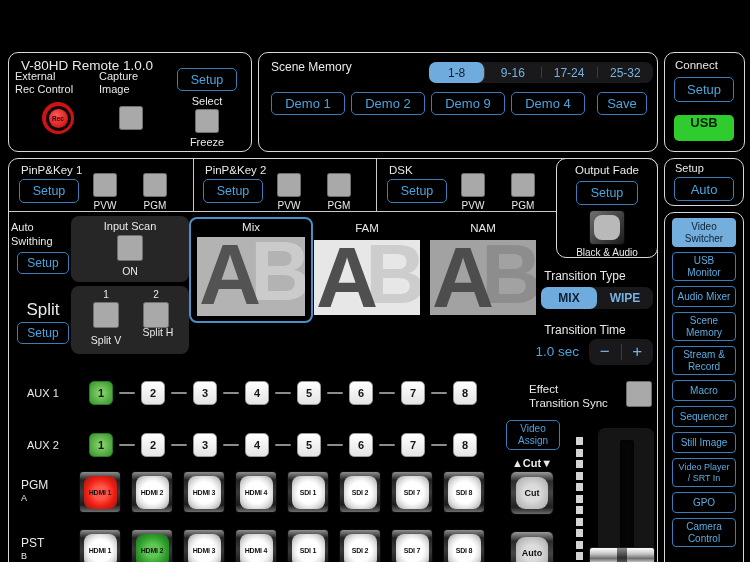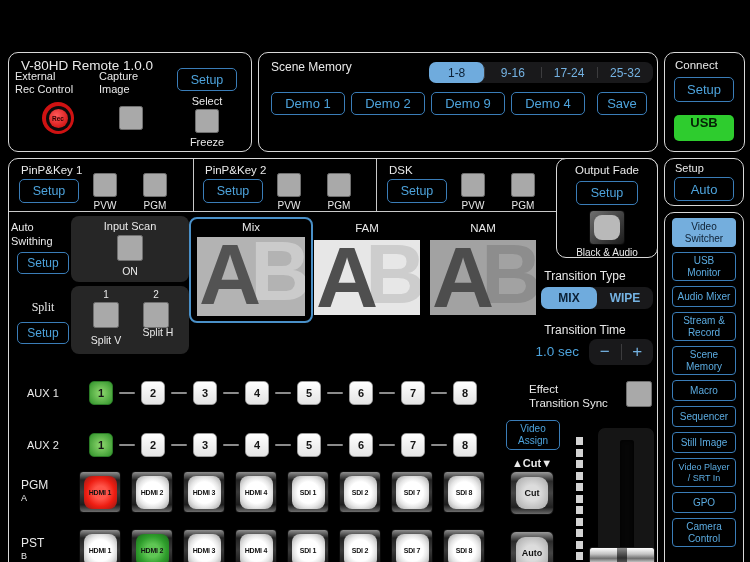--- a/index.html
+++ b/index.html
@@ -191,21 +191,21 @@
     <span>Swithing</span>
   </div>
   <div class="abs blue-btn" style="left:8px;top:93px;width:52px;height:22px;font-size:12px;">Setup</div>
 
   <div class="darkbox" style="left:62px;top:57px;width:118px;height:66px;">
     <div class="abs lbl ctr" style="left:0;top:4px;width:118px;height:12px;font-size:11px;">Input Scan</div>
     <div class="abs sq-btn" style="left:46px;top:19px;width:26px;height:26px;"></div>
     <div class="abs lbl ctr" style="left:0;top:49px;width:118px;height:11px;font-size:10.5px;">ON</div>
   </div>
 
-  <div class="abs lbl ctr" style="left:2px;top:141px;width:64px;height:13px;font-size:12px;font-family:Liberation Serif, serif;">Split</div>
+  <div class="abs lbl ctr" style="left:2px;top:141px;width:64px;height:13px;font-size:17px;">Split</div>
   <div class="abs blue-btn" style="left:8px;top:163px;width:52px;height:22px;font-size:12px;">Setup</div>
   <div class="darkbox" style="left:62px;top:127px;width:118px;height:68px;">
     <div class="abs lbl ctr" style="left:22px;top:3px;width:26px;height:11px;font-size:10px;">1</div>
     <div class="abs lbl ctr" style="left:72px;top:3px;width:26px;height:11px;font-size:10px;">2</div>
     <div class="abs sq-btn" style="left:22px;top:16px;width:26px;height:26px;"></div>
     <div class="abs sq-btn" style="left:72px;top:16px;width:26px;height:26px;"></div>
     <div class="abs lbl ctr" style="left:9px;top:48px;width:52px;height:12px;font-size:10.5px;">Split V</div>
     <div class="abs lbl ctr" style="left:61px;top:40px;width:52px;height:12px;font-size:10.5px;">Split H</div>
   </div>
 
@@ -393,26 +393,26 @@
       <span>Switcher</span>
   </div>
   <div class="side-btn two">
     <span>USB</span>
       <span>Monitor</span>
   </div>
   <div class="side-btn one">
     <span>Audio Mixer</span>
   </div>
   <div class="side-btn two">
+    <span>Scene</span>
+      <span>Memory</span>
+  </div>
+  <div class="side-btn two">
     <span>Stream &amp;</span>
       <span>Record</span>
-  </div>
-  <div class="side-btn two">
-    <span>Scene</span>
-      <span>Memory</span>
   </div>
   <div class="side-btn one">
     <span>Macro</span>
   </div>
   <div class="side-btn one">
     <span>Sequencer</span>
   </div>
   <div class="side-btn one">
     <span>Still Image</span>
   </div>

